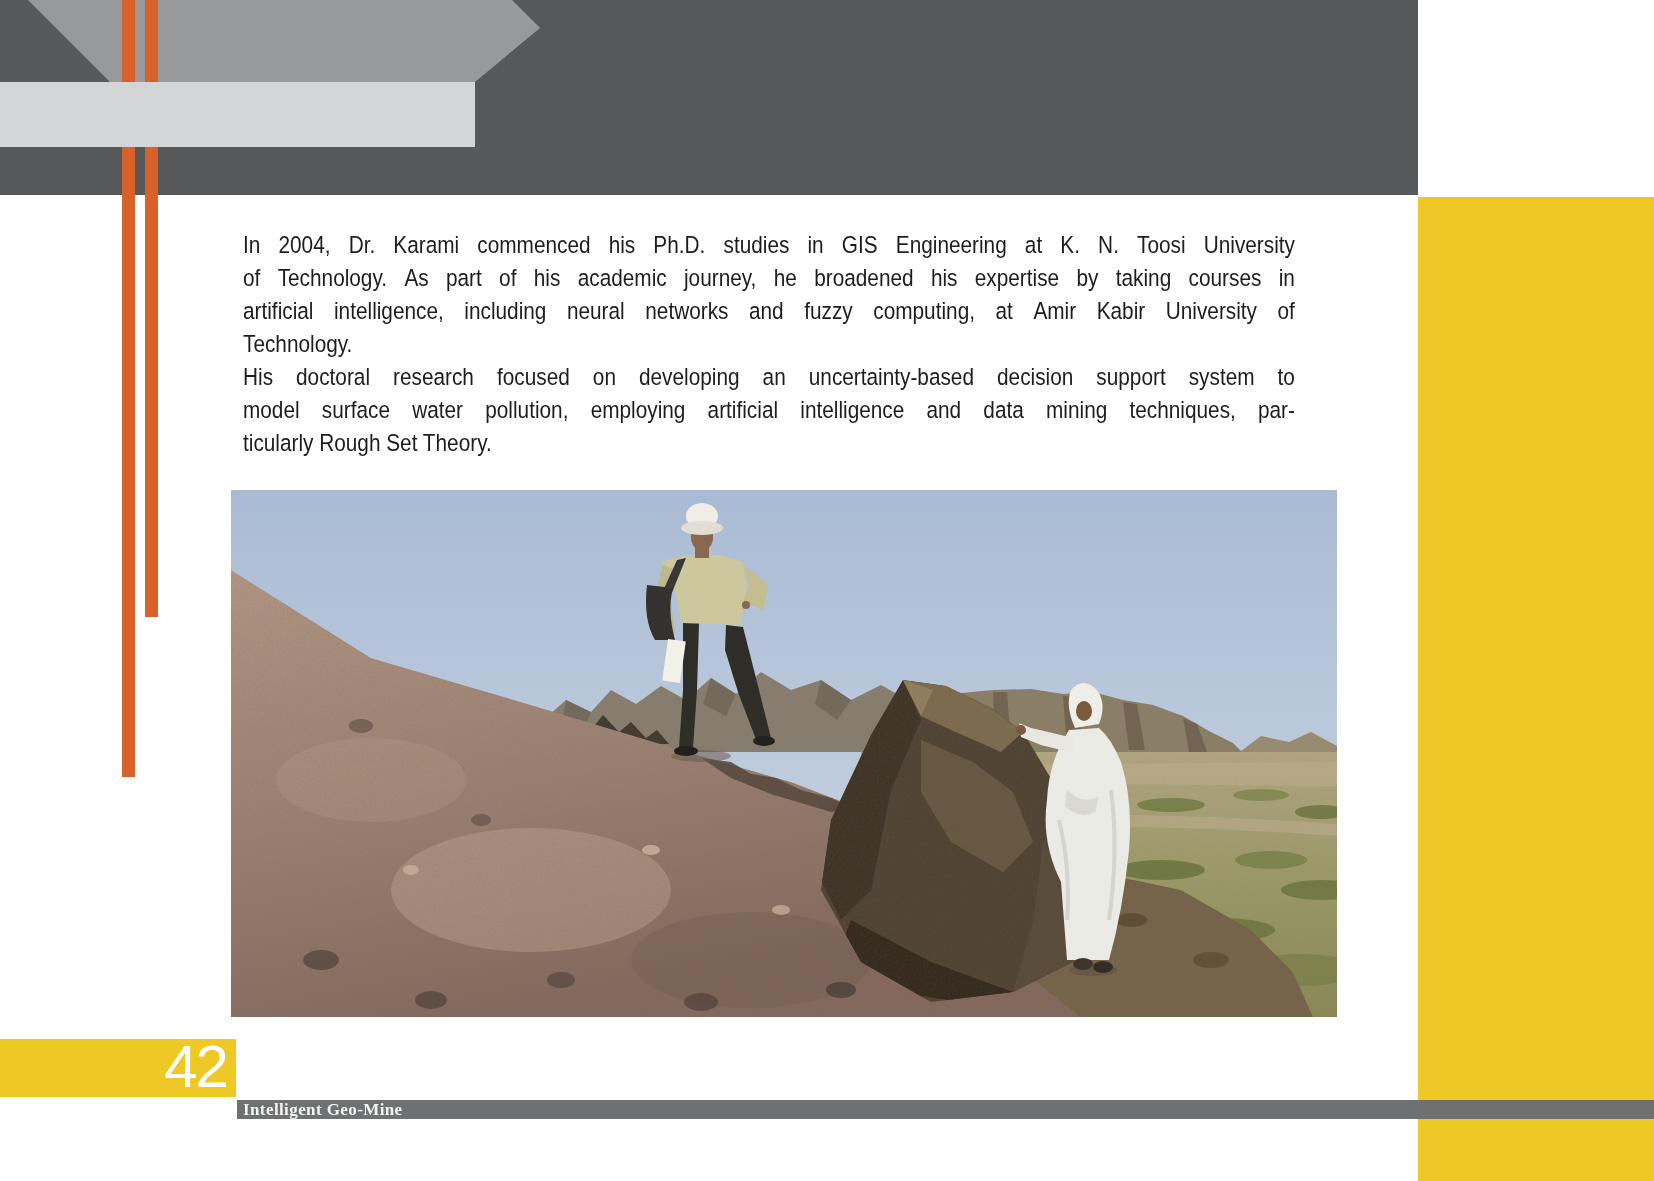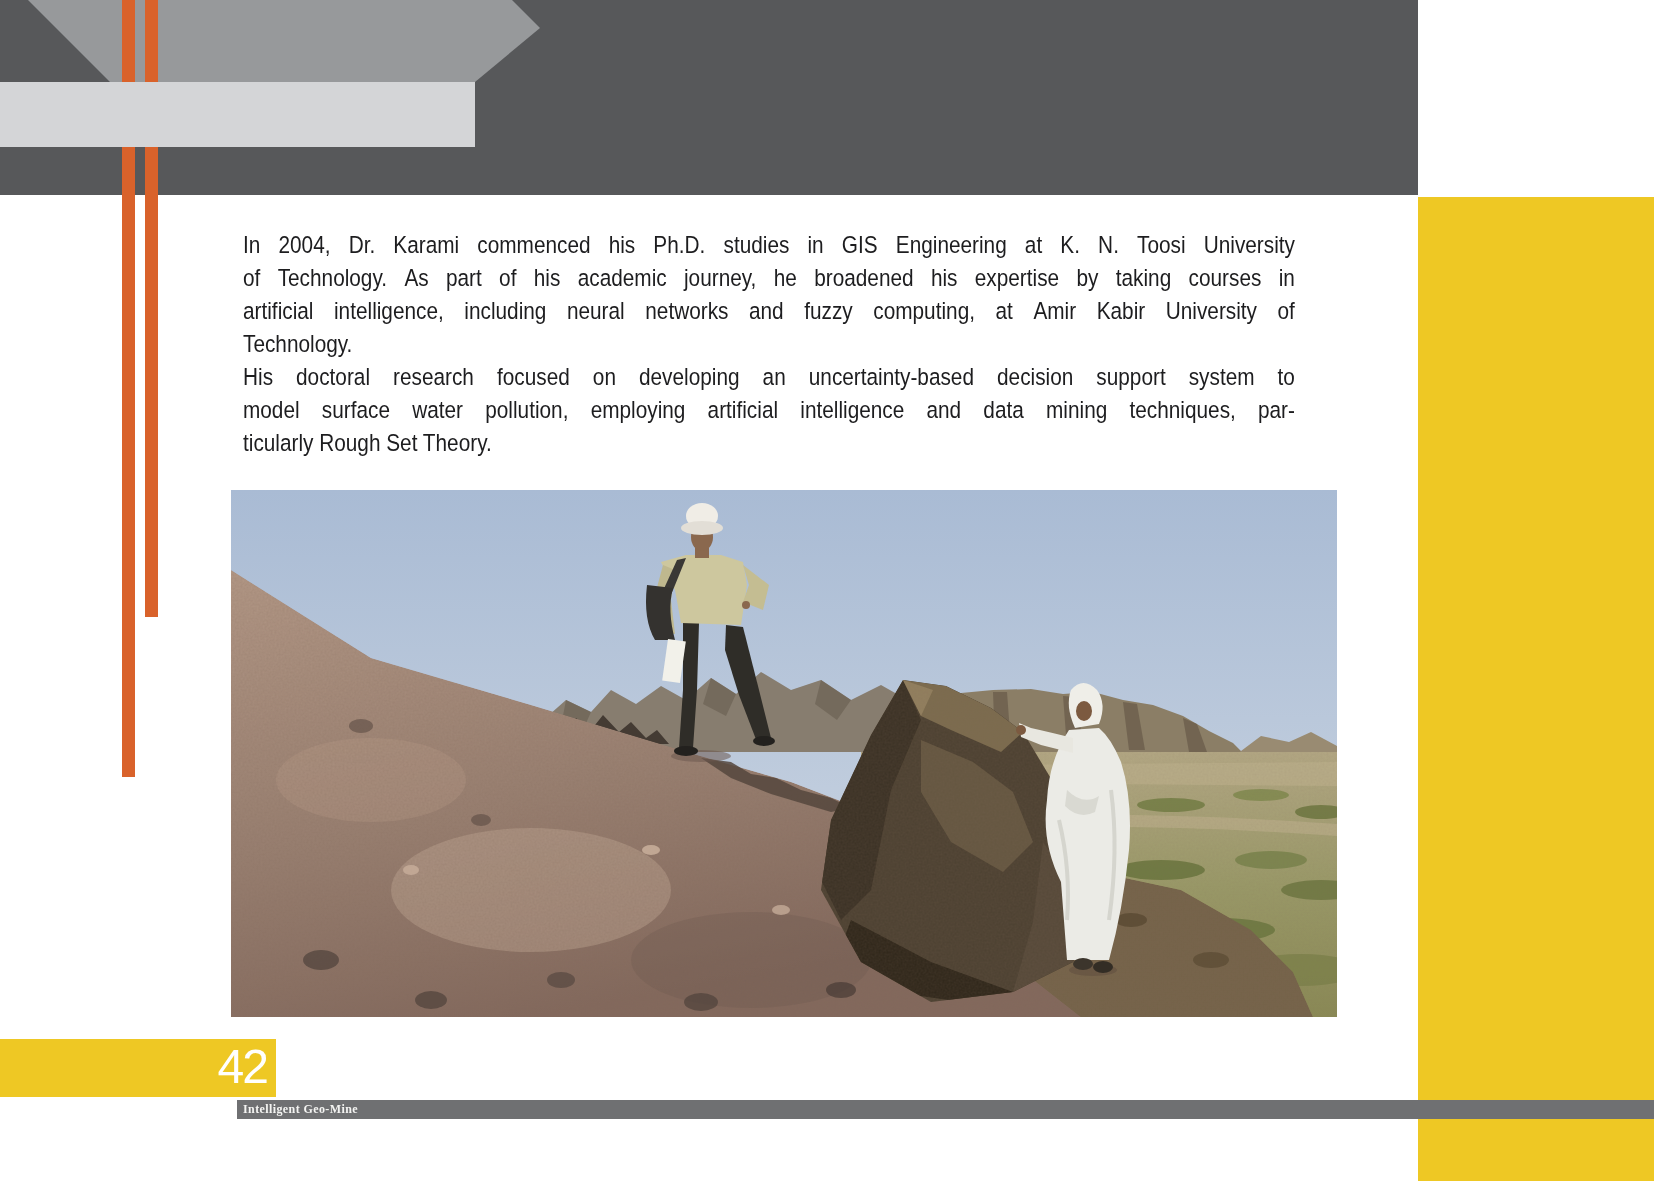--- a/index.html
+++ b/index.html
@@ -17,26 +17,26 @@
   
   .text-block{position:absolute;left:243px;top:228px;width:1052px;}
   .text-inner{width:1240px;transform:scaleX(0.8484);transform-origin:0 0;
               font-size:24.5px;line-height:33px;color:#1d1d1f;}
   .bline{height:33px;white-space:nowrap;}
   .jline{display:flex;justify-content:space-between;white-space:normal;}
   
   .photo{position:absolute;left:231px;top:490px;width:1106px;height:527px;margin:0;}
   .photo svg{display:block;}
   
-  .page-number-box{position:absolute;left:0;top:1039px;width:276px;height:58px;
-                   text-align:right;color:#ffffff;font-size:48px;line-height:56px;
+  .page-number-box{position:absolute;left:0;top:1039px;width:236px;height:58px;
+                   text-align:right;color:#ffffff;font-size:60px;line-height:56px;
                    letter-spacing:-2px;padding:0;box-sizing:border-box;padding-right:9px;}
   .footer-bar{position:absolute;left:237px;top:1100px;width:1417px;height:19px;
               color:#f4f4f2;font-family:"Liberation Serif",serif;font-weight:bold;
-              font-size:12px;line-height:19px;letter-spacing:0.4px;box-sizing:border-box;
+              font-size:17px;line-height:19px;letter-spacing:0.4px;box-sizing:border-box;
               padding-left:6px;}
 </style>
 </head>
 <body>
 
 <div class="page">
 
   <div class="header-band" style="background-color: rgb(87, 88, 90);"></div>
   <svg class="header-arrow" width="560" height="195" viewBox="0 0 560 195">
     <polygon points="28,0 512,0 540,28 475,82 110,82" fill="#97999b"></polygon>

